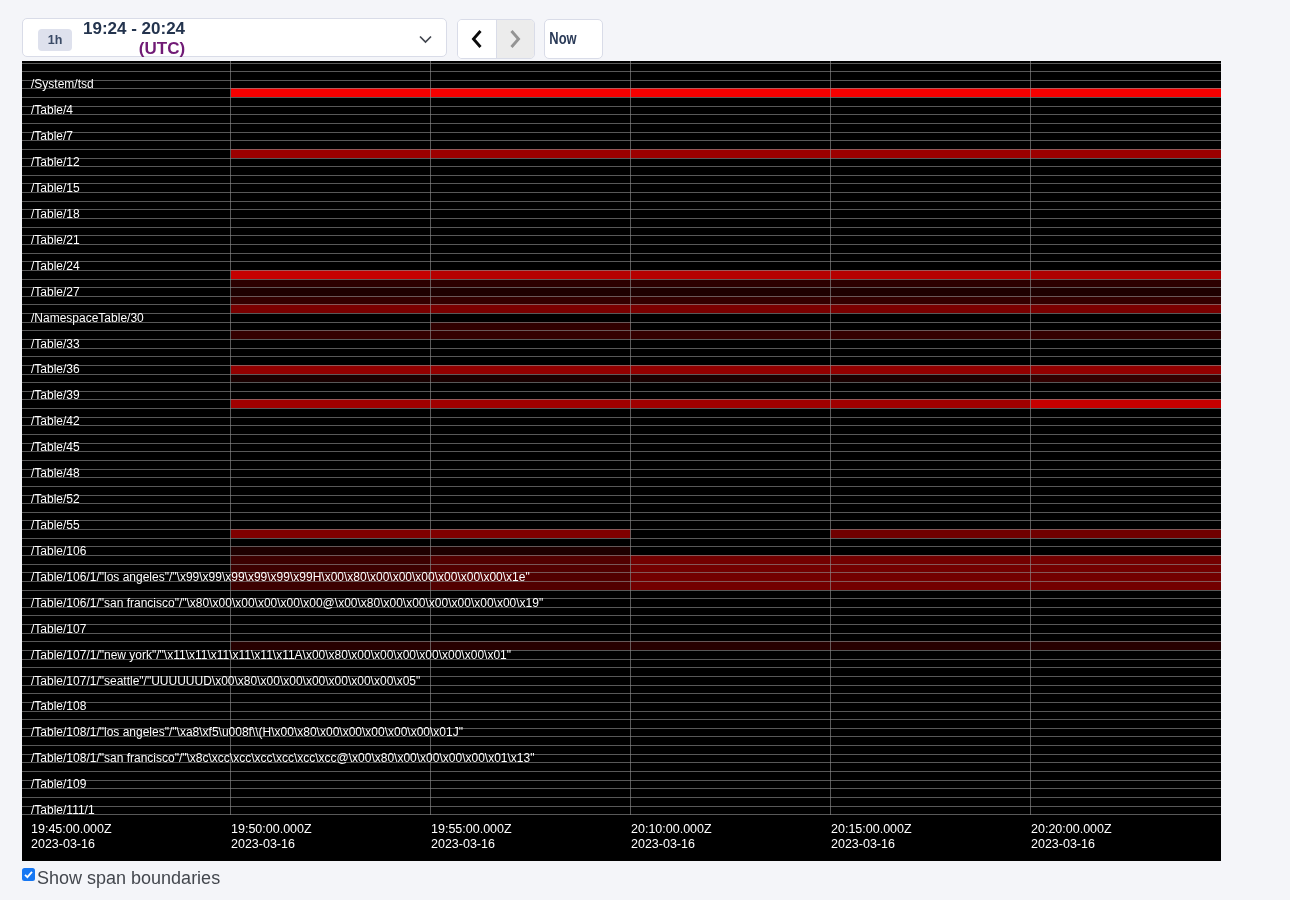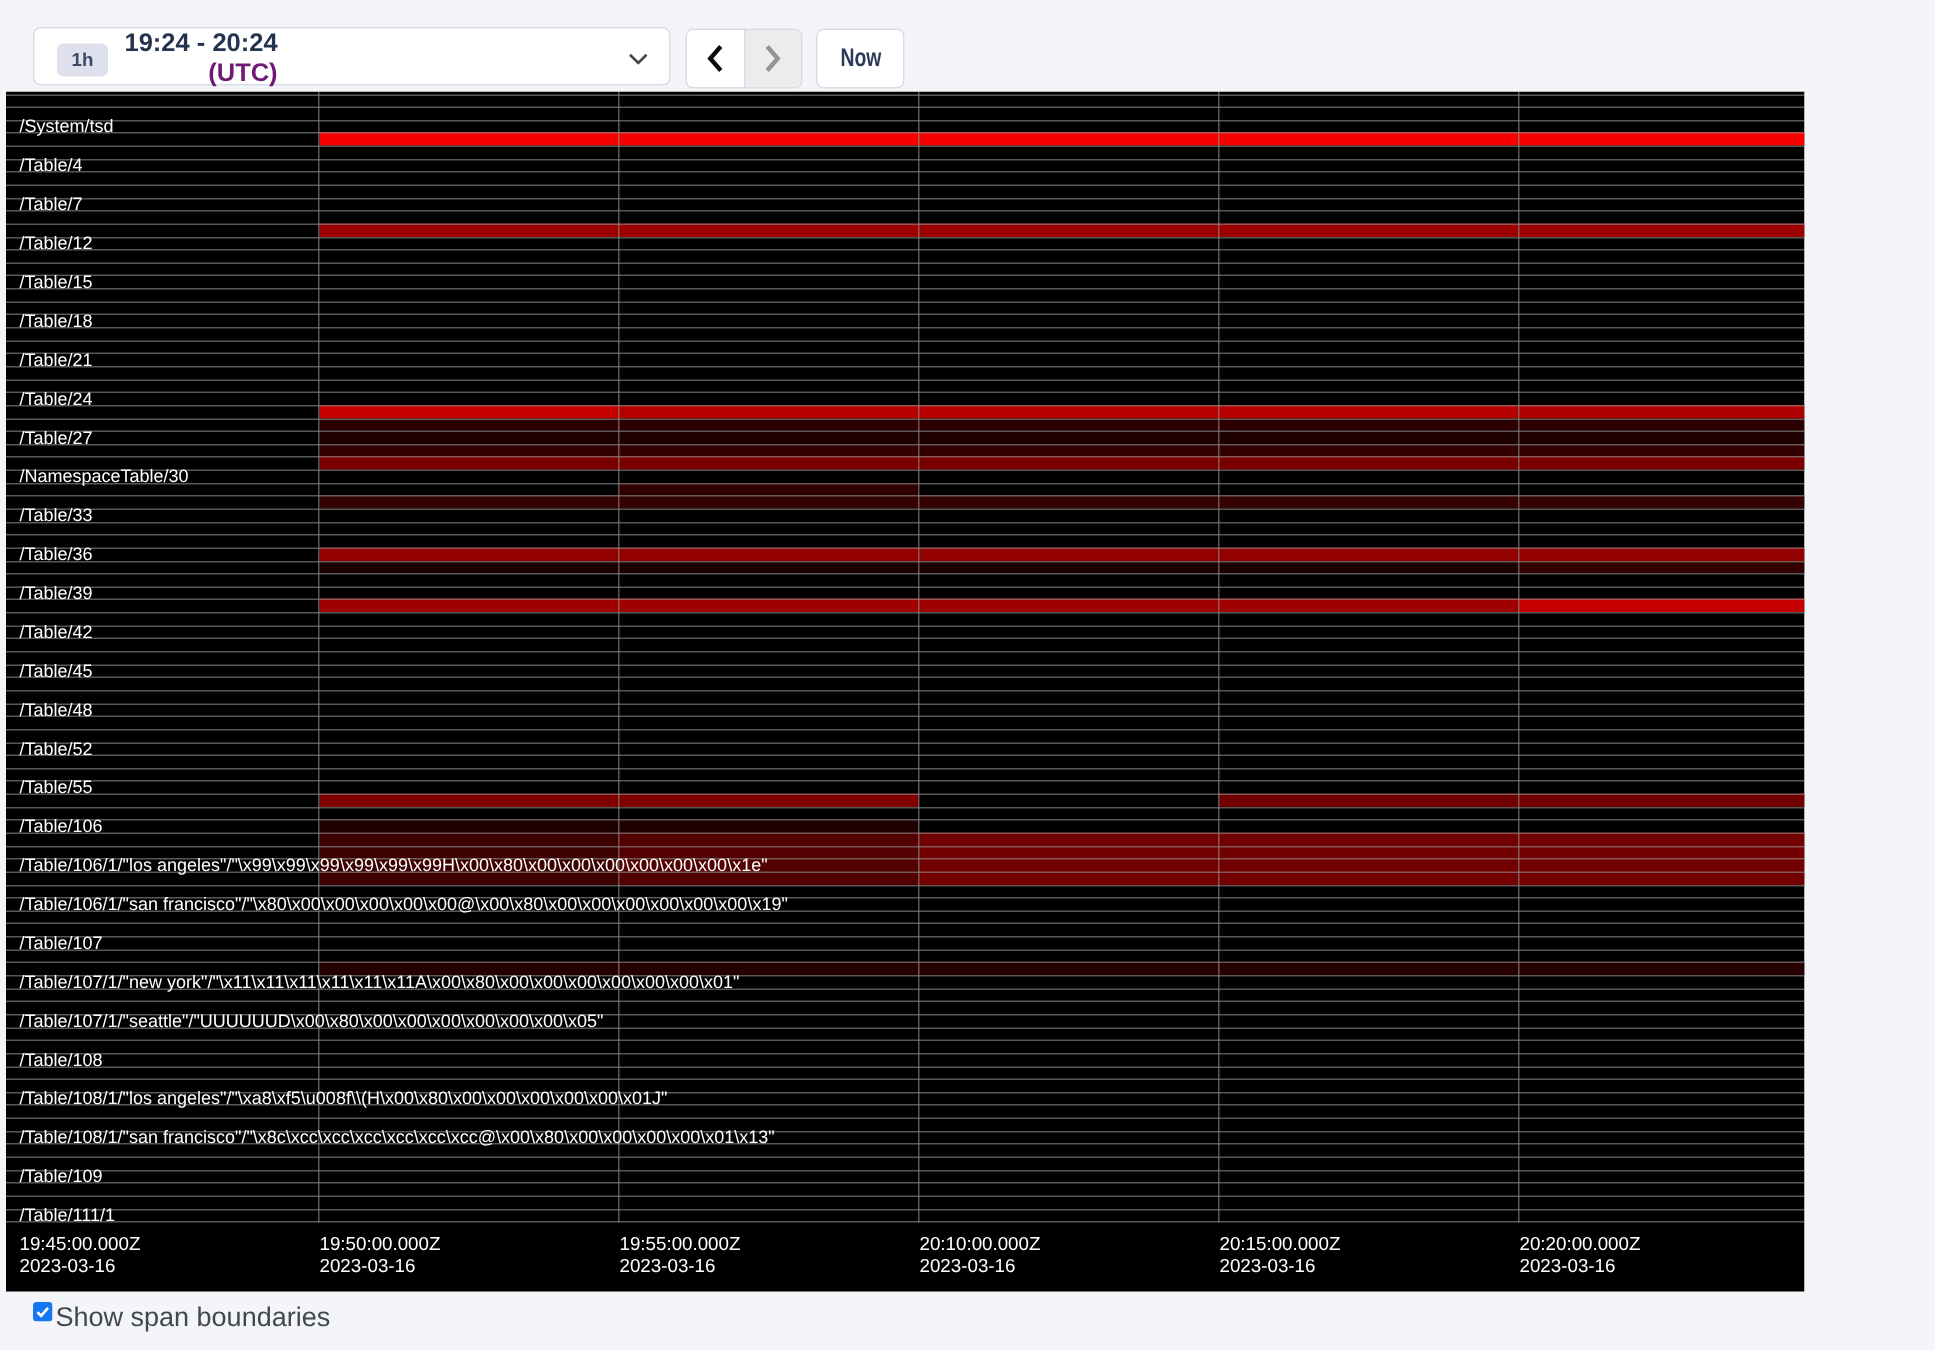--- a/index.html
+++ b/index.html
@@ -8,24 +8,24 @@
 
 #drop { left:22px; top:18px; width:425px; height:39px; background:#fff; border:1px solid #d9dce8; border-radius:5px; display:flex; align-items:center; }
 #badge { position:absolute; left:15px; top:10px; width:34px; height:22px; background:#dee1ed; border-radius:4px; color:#3a4a66; font-size:12.5px; font-weight:bold; display:flex; align-items:center; justify-content:center; }
 #rangetext { position:absolute; left:60px; top:0; height:39px; display:flex; align-items:flex-end; font-size:17px;flex-direction:column; }
 #rangetext b { color:#24344e; font-weight:bold; }
 #rangetext span { color:#701a75; font-weight:bold; margin-left:4px; }
 #caret { position:absolute; right:13px; top:13px; }
 #btns { left:457px; top:19px; width:78px; height:40px; border:1px solid #d9dce8; border-radius:5px; display:flex; overflow:hidden; }
 #btnL { width:38.5px; height:100%; background:#fff; display:flex; align-items:center; justify-content:center; }
 #btnR { width:39.5px; height:100%; background:#ececec; border-left:1px solid #d9dce8; display:flex; align-items:center; justify-content:center; }
-#now { left:544px; top:19px; width:59px; height:40px; background:#fff; border:1px solid #d9dce8; border-radius:5px; color:#2b3b58; font-size:17px; font-weight:bold; display:flex; align-items:center; justify-content:center; }
+#now { left:544px; top:19px; width:59px; height:40px; background:#fff; border:1px solid #d9dce8; border-radius:5px; color:#2b3b58; font-size:17px; font-weight:bold; display:flex; align-items:center; }
 #now span { display:inline-block; transform:scaleX(0.76); }
 
-#chartwrap { left:4px; top:60.5px; width:1199px; height:800.5px; }
+#chartwrap { left:22px; top:60.5px; width:1199px; height:800.5px; }
 .lb { font-family:"Liberation Sans",sans-serif; font-size:12px; fill:#fff; }
 .tx { font-family:"Liberation Sans",sans-serif; font-size:12.5px; fill:#fff; }
 
 #tip { left:708px; top:538px; width:572px; height:154.5px; background:#fff; border-radius:6px; box-shadow:0 2px 10px rgba(0,0,0,0.18); color:#3c4148; font-size:14.5px; white-space:nowrap; }
 #tip div { position:absolute; left:11.5px; }
 
 #cb { left:21.5px; top:868px; width:13px; height:13px; }
 #cblabel { left:37px; top:867.5px; font-size:18px; color:#43474e; }
 </style></head>
 <body>

